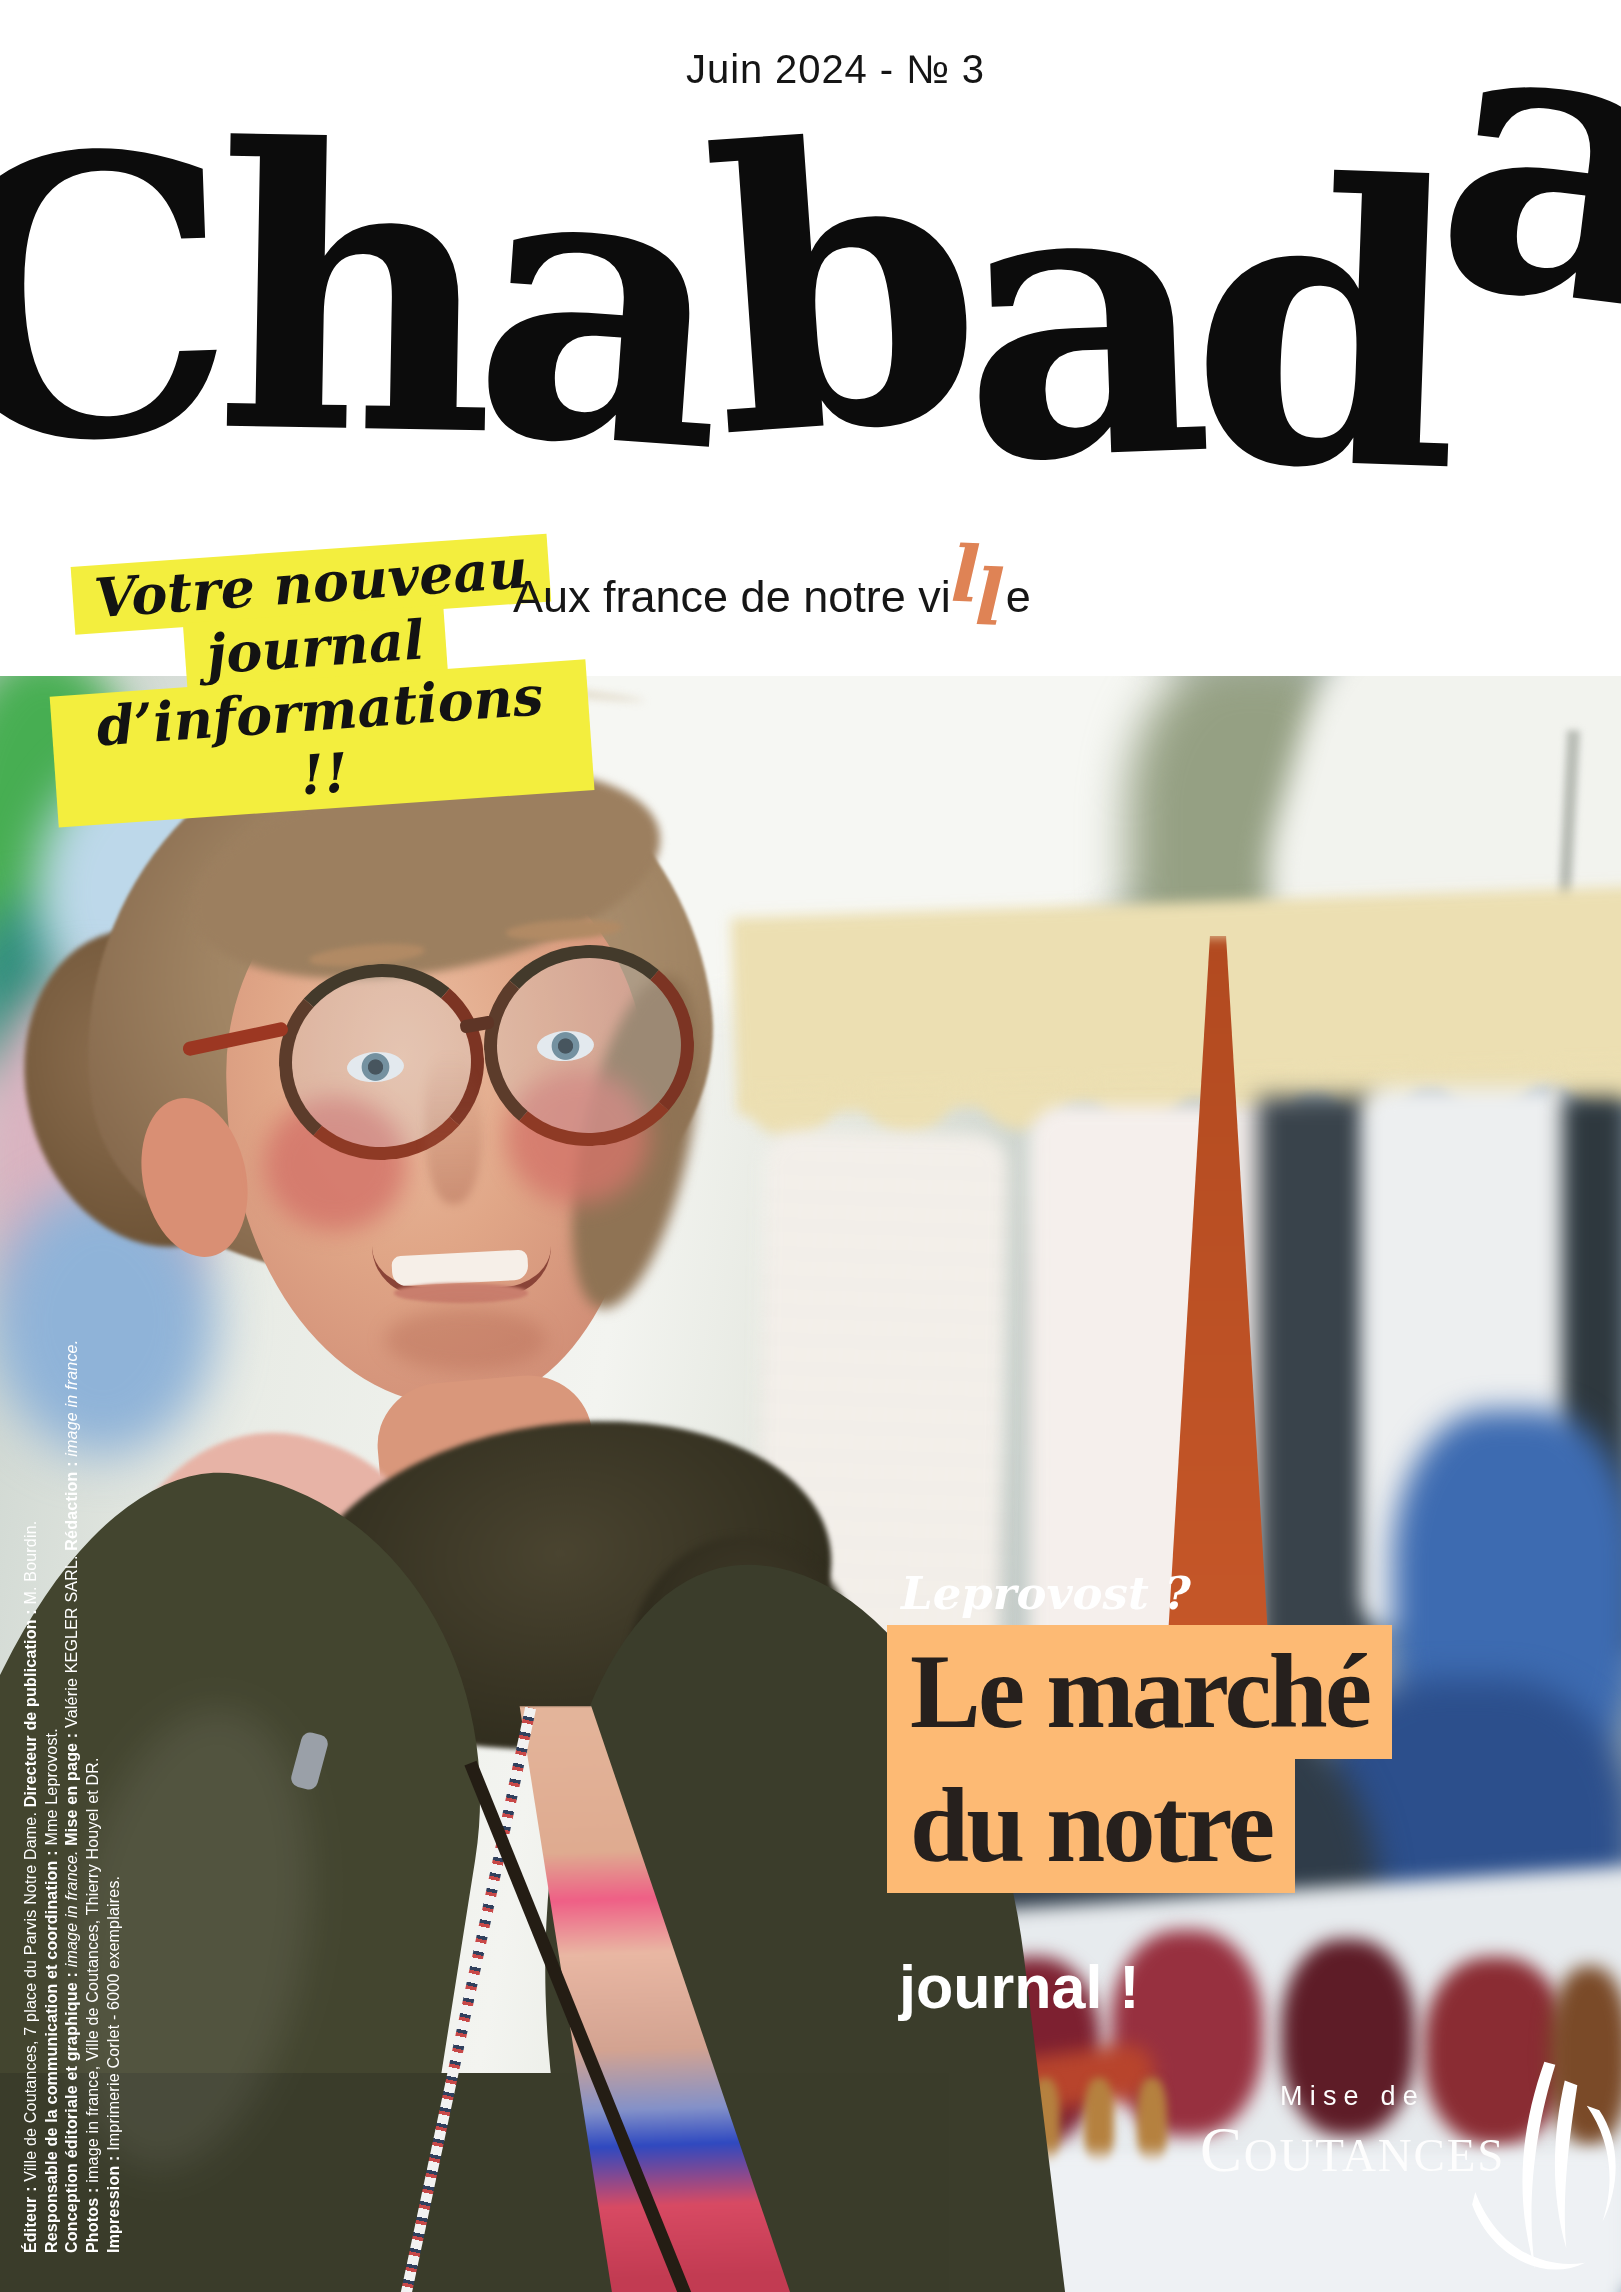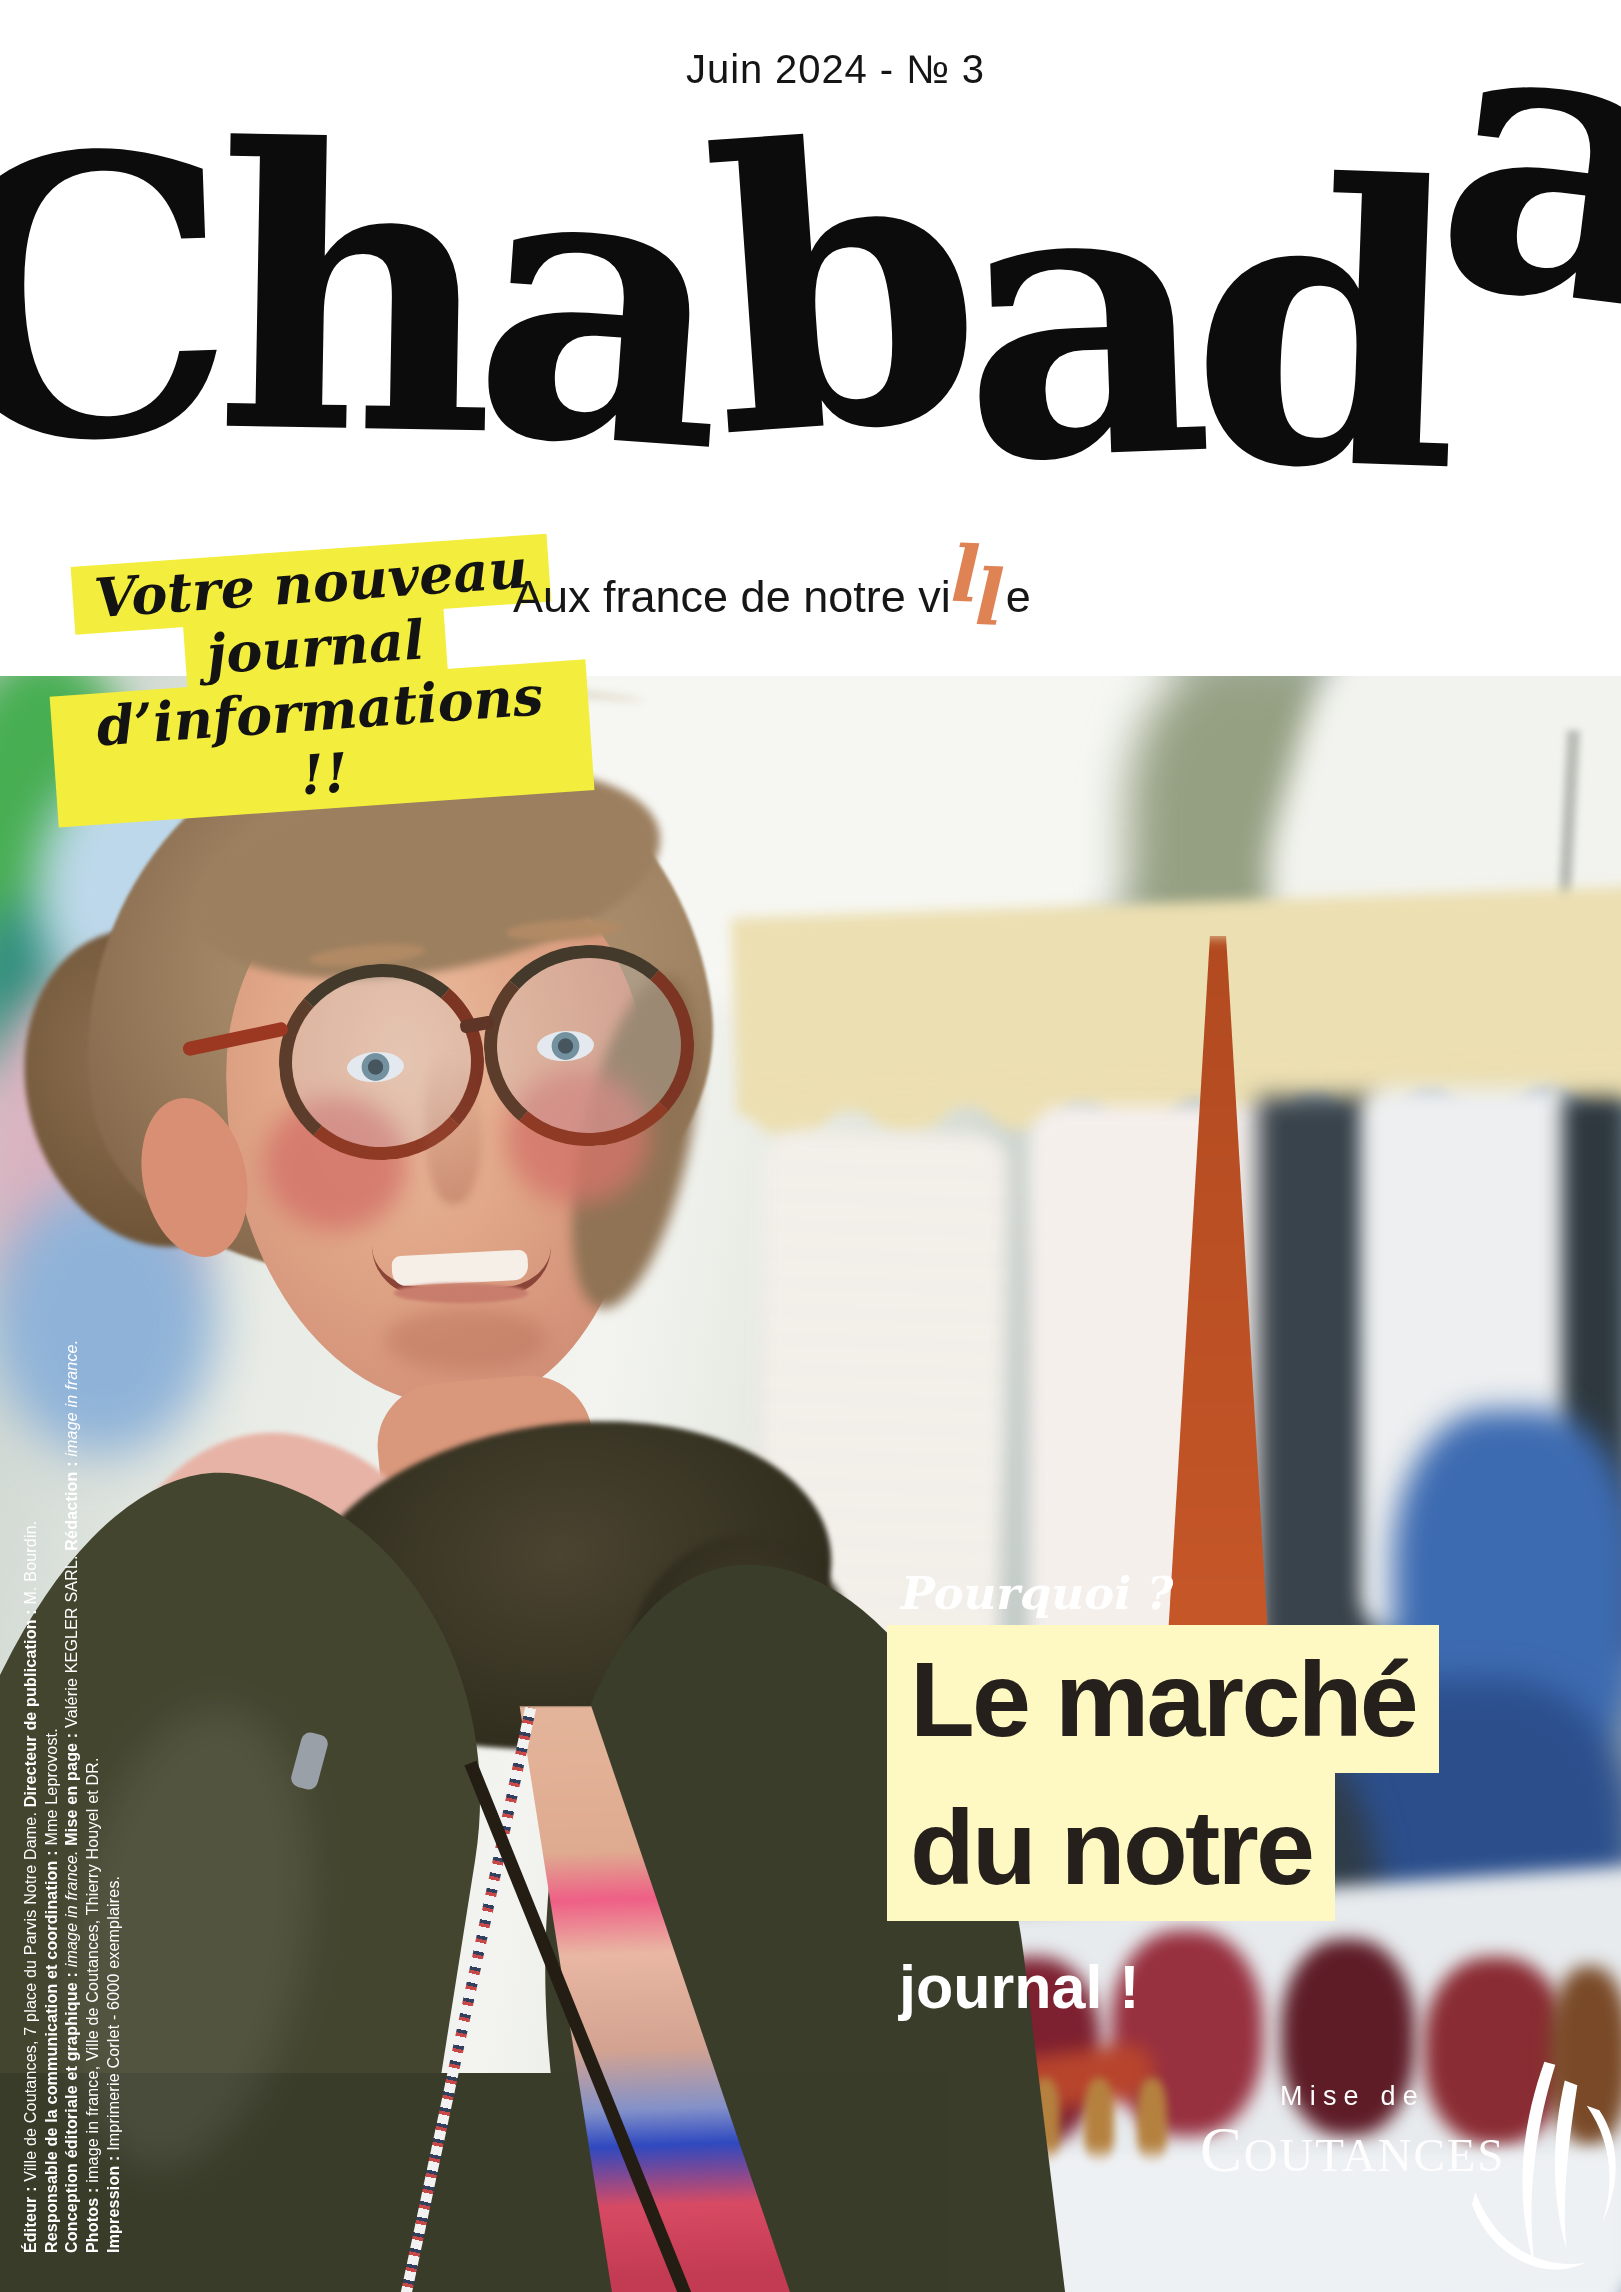--- a/index.html
+++ b/index.html
@@ -148,22 +148,22 @@
   .credit-line{top:2253px;transform-origin:0 0;transform:rotate(-90deg);white-space:nowrap;
      color:#ffffff;font-size:16px;line-height:1;z-index:7;letter-spacing:0.2px;}
   .credit-line b{font-weight:700;}
   .iif{font-style:italic;}
   .cl1{left:23px;} .cl2{left:44px;} .cl3{left:64px;} .cl4{left:85px;} .cl5{left:106px;}
 
   
   .kicker{left:901px;top:1567px;color:#ffffff;font-family:"DejaVu Serif",serif;
      font-style:italic;font-weight:bold;font-size:45px;z-index:7;}
   .headline{left:887px;top:1625px;z-index:7;}
-  .headline-box{display:block;float:left;clear:left;background:#fef9c3;color:#26201d;
-     font-weight:700;font-size:106px;line-height:116px;padding:16px 23px;letter-spacing:-2.7px;white-space:nowrap;}
+  .headline-box{display:block;float:left;clear:left;background:#fdba74;color:#26201d;
+     font-weight:700;font-size:106px;line-height:116px;padding:9px 23px;letter-spacing:-2.7px;white-space:nowrap;font-family:Liberation Serif, serif;}
   .sub1{left:899px;top:1881px;color:#ffffff;font-size:61px;font-weight:400;z-index:7;white-space:nowrap;}
   .sub2{left:899px;top:1952px;color:#ffffff;font-size:61px;font-weight:700;z-index:7;white-space:nowrap;}
 
   
   .logo{left:1200px;top:2076px;width:421px;height:217px;z-index:7;color:#fdfdfd;}
   .logo-pre{left:27px;top:5.4px;width:251px;text-align:center;font-size:27px;letter-spacing:7.2px;}
   .logo-name{left:0;top:38px;width:287px;text-align:center;font-family:"Liberation Serif",serif;
      font-size:47px;letter-spacing:1.8px;}
   .logo-name::first-letter{font-size:63px;}
   .logo-swoosh{left:269px;top:-38px;width:157px;height:264px;}
@@ -267,21 +267,21 @@
     <div class="abs w-zipR"></div>
     <div class="abs w-toggle"></div>
   </div>
 
   <div class="abs credit-line cl1"><b>Éditeur : </b><span>Ville de Coutances, 7 place du Parvis Notre Dame. </span><b>Directeur de publication : </b><span>M. Bourdin.</span></div>
   <div class="abs credit-line cl2"><b>Responsable de la communication et coordination : </b><span>Mme Leprovost.</span></div>
   <div class="abs credit-line cl3"><b>Conception éditoriale et graphique : </b><span class="iif">image in france. </span><b>Mise en page : </b><span>Valérie KEGLER SARL. </span><b>Rédaction : </b><span class="iif">image in france.</span></div>
   <div class="abs credit-line cl4"><b>Photos : </b><span>image in france, Ville de Coutances, Thierry Houyel et DR.</span></div>
   <div class="abs credit-line cl5"><b>Impression : </b><span>Imprimerie Corlet - 6000 exemplaires.</span></div>
 
-  <div class="abs kicker">Pourquoi ?</div>
+  <div class="abs kicker">Leprovost ?</div>
   <div class="abs headline">
     <span class="headline-box">Le marché</span>
     <span class="headline-box">du notre</span>
   </div>
   <div class="abs sub2">journal !</div>
 
   <div class="abs logo">
     <div class="abs logo-pre">Mise de</div>
     <div class="abs logo-name">COUTANCES</div>
     <svg class="abs logo-swoosh" viewBox="0 0 200 280" fill="#ffffff">

